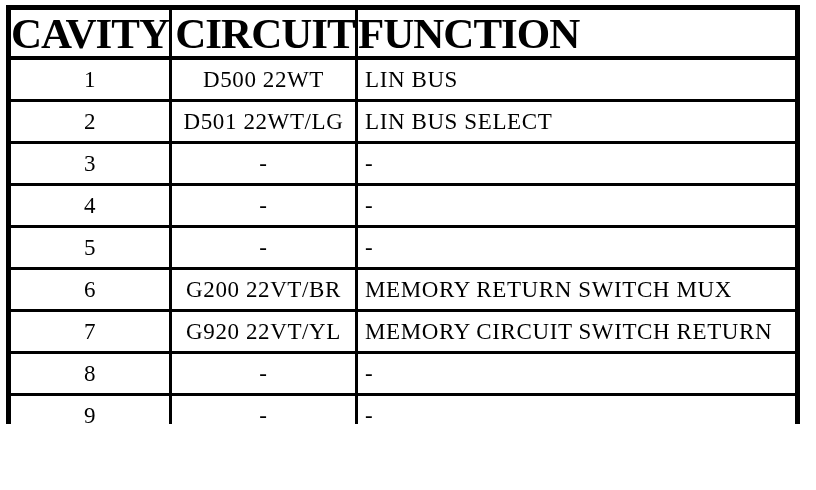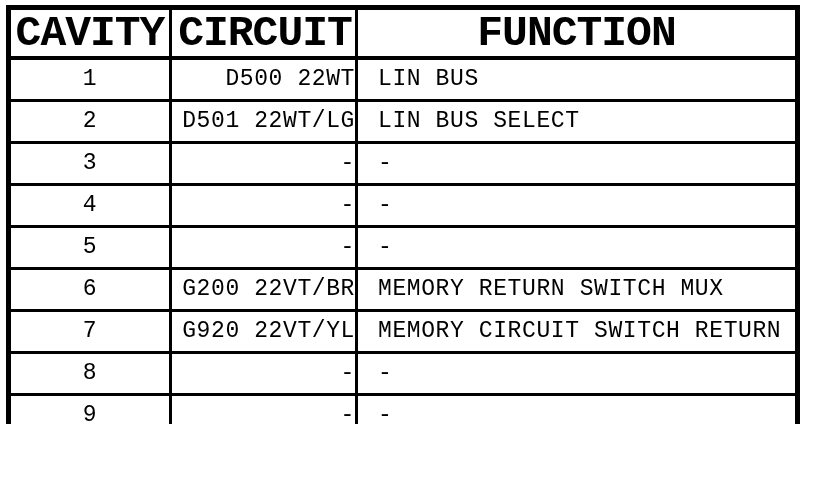--- a/index.html
+++ b/index.html
@@ -6,21 +6,21 @@
     margin: 0;
     padding: 0;
     background: #ffffff;
   }
   .page {
     position: relative;
     width: 816px;
     height: 424px;
     background: var(--bg, #ffffff);
     overflow: hidden;
-    font-family: Liberation Mono, monospace;
+    font-family: Liberation Serif, serif;
     color: var(--fg, #000000);
   }
   table.pinout {
     position: absolute;
     left: 6px;
     top: 5px;
     width: 794px;
     border-collapse: collapse;
     table-layout: fixed;
   }
@@ -38,36 +38,36 @@
     font-size: 43px;
     line-height: 1;
     letter-spacing: -1px;
     padding: 0;
     white-space: nowrap;
     overflow: hidden;
     vertical-align: middle;
   }
   table.pinout th.h-cavity   { text-align: center; }
   table.pinout th.h-circuit  { text-align: center; padding-left: 3px; }
-  table.pinout th.h-function { text-align: center; }
+  table.pinout th.h-function { text-align: left; }
 
   table.pinout td {
     border: 3px solid var(--line, #000000);
     height: 39px;
     font-size: 23px;
     line-height: 1;
     letter-spacing: 0.6px;
     padding: 0;
     white-space: nowrap;
     overflow: hidden;
     vertical-align: middle;
   }
   table.pinout td.c-cavity   { text-align: center; }
-  table.pinout td.c-circuit  { text-align: right; }
-  table.pinout td.c-function { text-align: left; padding-left: 20px; }
+  table.pinout td.c-circuit  { text-align: center; }
+  table.pinout td.c-function { text-align: left; padding-left: 7px; }
 </style>
 </head>
 <body>
 
 <div class="page" style="--bg: #ffffff; --fg: #000000; --line: #000000;">
   <table class="pinout">
     <colgroup>
       <col class="col-cavity">
       <col class="col-circuit">
       <col class="col-function">

